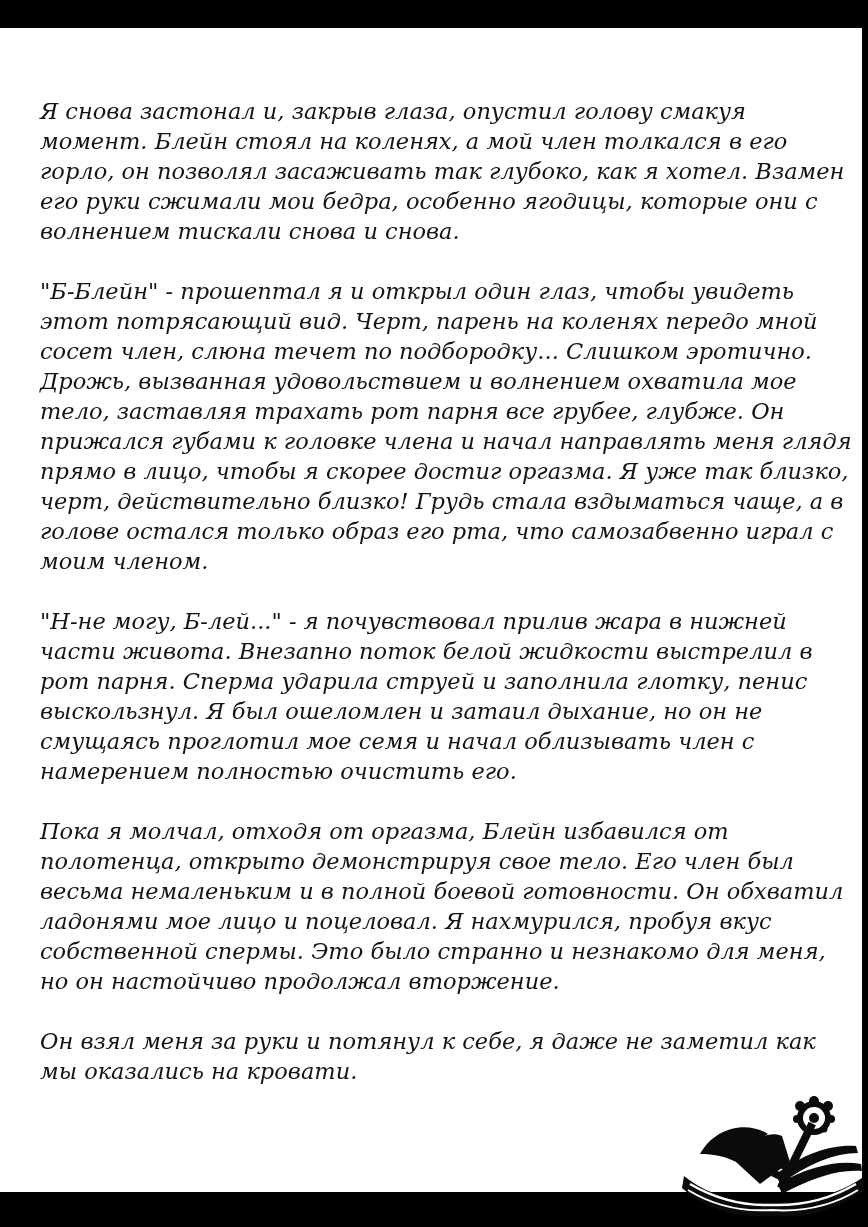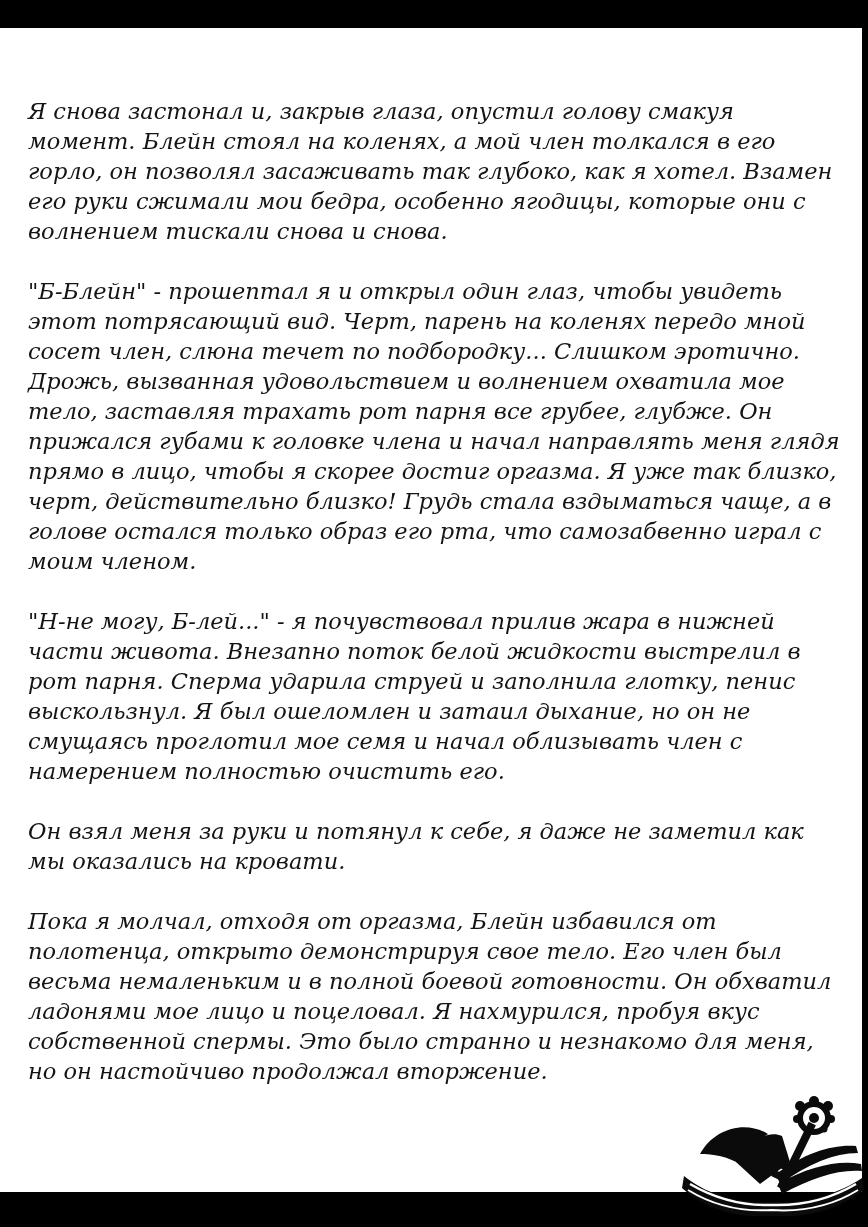--- a/index.html
+++ b/index.html
@@ -11,21 +11,21 @@
     overflow: hidden;
     font-family: "DejaVu Serif", serif;
   }
   .bar { position: absolute; background: #000000; }
   .bar-top    { top: 0; left: 0; width: 868px; height: 28px; }
   .bar-bottom { left: 0; top: 1192px; width: 868px; height: 35px; }
   .bar-right  { top: 0; right: 0; width: 6px; height: 1227px; }
 
   .text-block {
     position: absolute;
-    left: 28px;
+    left: 40px;
     top: 96px;
     width: 812px;
     color: #141414;
     font-size: 22.5px;
     line-height: 30px;
     font-style: italic;
     text-align: left;
   }
   .text-block p { margin: 0 0 30px 0; }
 
@@ -44,22 +44,22 @@
 <div>
 
   <div class="bar bar-top"></div>
   <div class="bar bar-bottom"></div>
   <div class="bar bar-right"></div>
 
   <div class="text-block">
     <p>Я снова застонал и, закрыв глаза, опустил голову смакуя момент. Блейн стоял на коленях, а мой член толкался в его горло, он позволял засаживать так глубоко, как я хотел. Взамен его руки сжимали мои бедра, особенно ягодицы, которые они с волнением тискали снова и снова.</p>
     <p>"Б-Блейн" - прошептал я и открыл один глаз, чтобы увидеть этот потрясающий вид. Черт, парень на коленях передо мной сосет член, слюна течет по подбородку... Слишком эротично. Дрожь, вызванная удовольствием и волнением охватила мое тело, заставляя трахать рот парня все грубее, глубже. Он прижался губами к головке члена и начал направлять меня глядя прямо в лицо, чтобы я скорее достиг оргазма. Я уже так близко, черт, действительно близко! Грудь стала вздыматься чаще, а в голове остался только образ его рта, что самозабвенно играл с моим членом.</p>
     <p>"Н-не могу, Б-лей..." - я почувствовал прилив жара в нижней части живота. Внезапно поток белой жидкости выстрелил в рот парня. Сперма ударила струей и заполнила глотку, пенис выскользнул. Я был ошеломлен и затаил дыхание, но он не смущаясь проглотил мое семя и начал облизывать член с намерением полностью очистить его.</p>
+    <p>Пока я молчал, отходя от оргазма, Блейн избавился от полотенца, открыто демонстрируя свое тело. Его член был весьма немаленьким и в полной боевой готовности. Он обхватил ладонями мое лицо и поцеловал. Я нахмурился, пробуя вкус собственной спермы. Это было странно и незнакомо для меня, но он настойчиво продолжал вторжение.</p>
     <p>Он взял меня за руки и потянул к себе, я даже не заметил как мы оказались на кровати.</p>
-    <p>Пока я молчал, отходя от оргазма, Блейн избавился от полотенца, открыто демонстрируя свое тело. Его член был весьма немаленьким и в полной боевой готовности. Он обхватил ладонями мое лицо и поцеловал. Я нахмурился, пробуя вкус собственной спермы. Это было странно и незнакомо для меня, но он настойчиво продолжал вторжение.</p>
   </div>
 
   <div class="logo">
     <svg viewBox="0 0 192 124" width="192" height="124" aria-hidden="true">
 
       <path d="M24,58 C38,32 70,24 92,38 C80,45 70,55 67,70 C52,60 37,58 24,58 Z" fill="#0b0b0b"></path>
 
       <path d="M60,66 C74,44 92,34 106,40 L114,66 L84,88 Z" fill="#0b0b0b"></path>
 
       <path d="M100,78 C130,56 158,48 180,50 L182,57 C158,57 132,68 104,88 Z" fill="#0b0b0b"></path>

